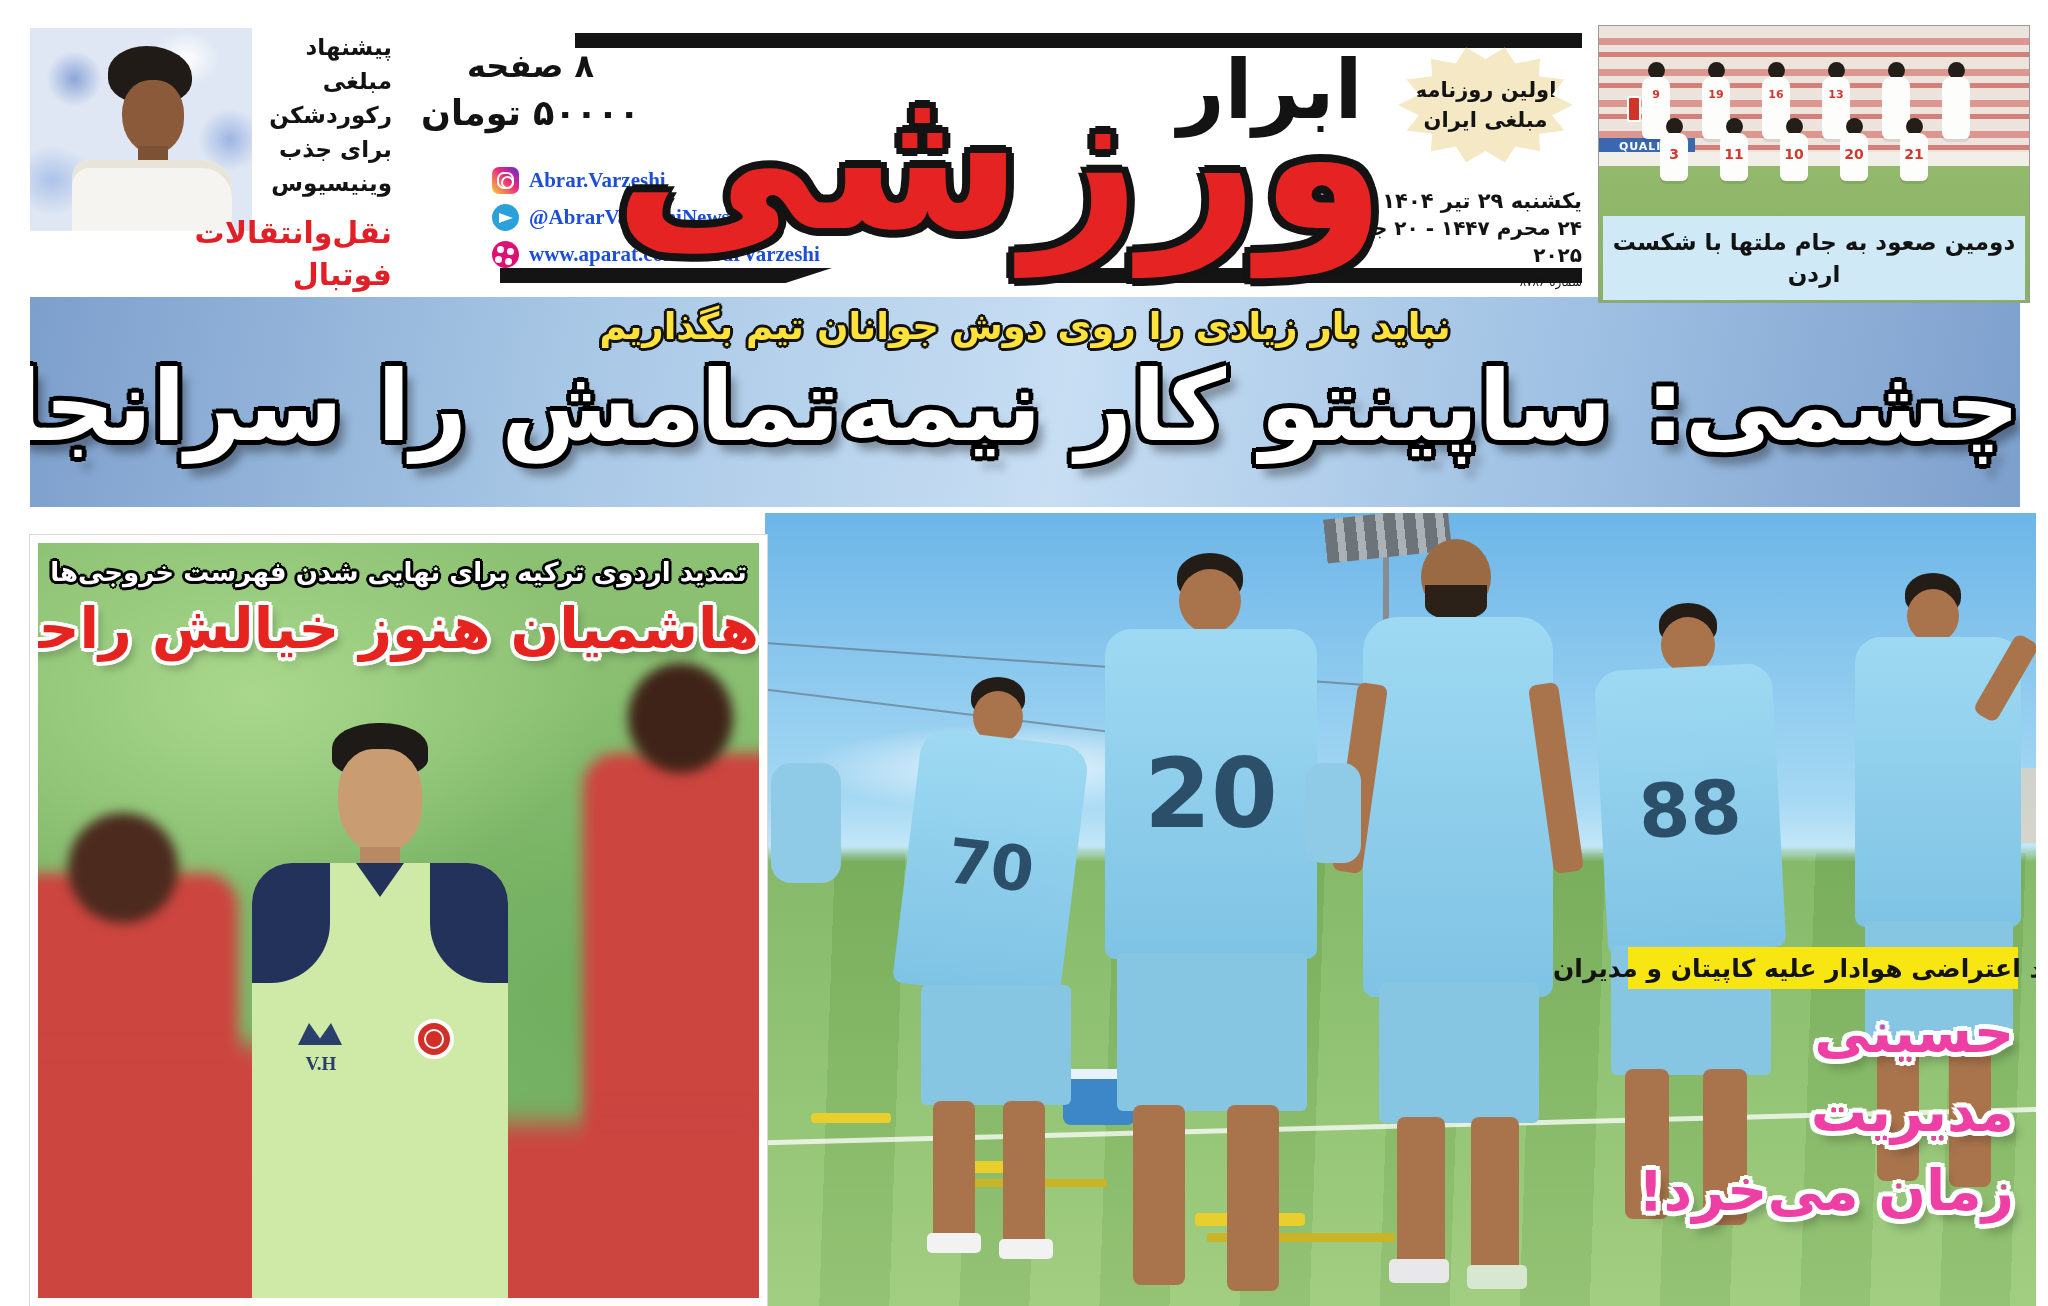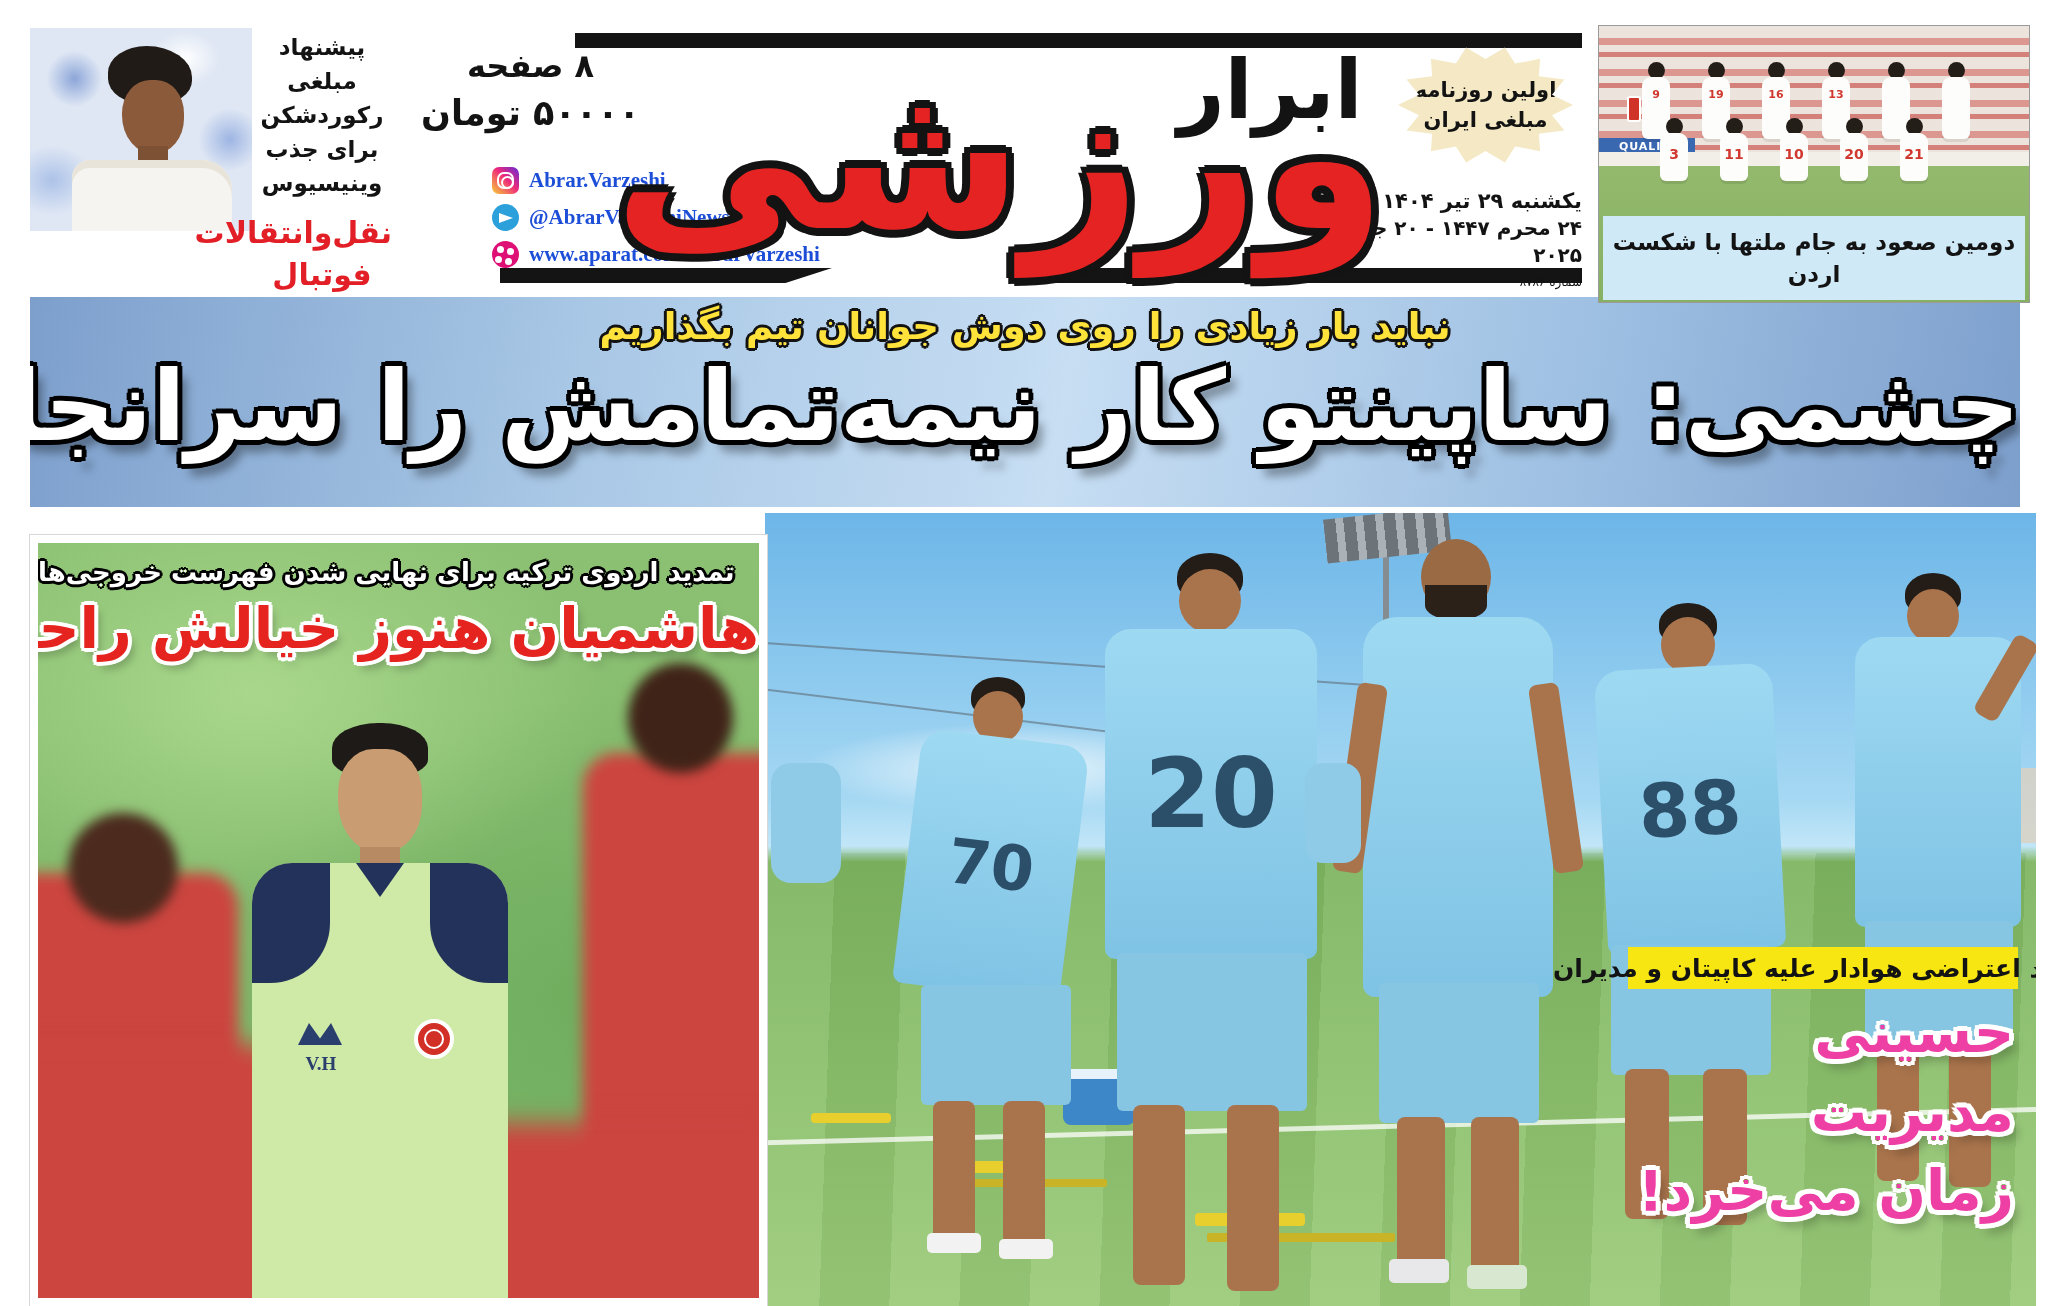--- a/index.html
+++ b/index.html
@@ -69,21 +69,21 @@
     radial-gradient(45px 45px at 90% 55%, rgba(130,160,220,.7), transparent 70%),
     radial-gradient(60px 50px at 10% 75%, rgba(140,170,225,.6), transparent 70%),
     #dfe7f4; }
   .vini .hair { left:78px; top:18px; width:84px; height:58px; background:#201b17; border-radius:46% 54% 40% 44%; }
   .vini .face { left:92px; top:52px; width:62px; height:74px; background:#8a5a3a; border-radius:45% 45% 48% 52%; }
   .vini .neck { left:108px; top:118px; width:30px; height:22px; background:#7d5134; }
   .vini .shirt { left:42px; top:132px; width:160px; height:75px; background:#f5f4f1; border-radius:18px 30px 0 0;
     box-shadow:inset 0 8px 0 #e8e4da; }
 
   
-  .tl-art { left:252px; top:30px; width:140px; text-align:center; direction:rtl; }
+  .tl-art { left:252px; top:30px; width:140px; text-align:right; direction:rtl; }
   .tl-kick { font-size:23px; line-height:34px; font-weight:bold; color:#131313; }
   .tl-head { margin-top:12px; font-size:30px; line-height:42px; font-weight:bold; color:#e21f26; }
 
   
   .women { left:1598px; top:25px; width:432px; height:278px; border:1px solid #9a9a9a; background:#ece5df; overflow:hidden; z-index:2; }
   .w-stands { left:0; top:0; width:100%; height:128px; position:absolute;
     background:repeating-linear-gradient(180deg,#ece3dc 0 12px, #d98a82 12px 19px, #ece3dc 19px 26px, #cf6f68 26px 31px);
     opacity:.85; }
   .w-wall { left:0; top:126px; width:100%; height:14px; position:absolute; background:#f2efe9; }
   .w-qual { left:0; top:112px; width:96px; height:17px; position:absolute; background:#3a68b0;
@@ -158,21 +158,21 @@
     text-shadow:-4px -4px 0 #fff,4px -4px 0 #fff,-4px 4px 0 #fff,4px 4px 0 #fff,
                 -5px 0 0 #fff,5px 0 0 #fff,0 -5px 0 #fff,0 5px 0 #fff,
                 7px 9px 10px rgba(0,0,0,.25); }
 
   
   .left-photo { left:30px; top:535px; width:737px; height:771px; border:8px solid #fff;
     box-shadow:0 0 0 1px #d8d8d8; overflow:hidden;
     background:radial-gradient(500px 300px at 30% 20%, #a9d88c, transparent 70%),
                radial-gradient(600px 400px at 80% 60%, #6fae5e, transparent 75%),
                linear-gradient(180deg,#8cc173,#7cb366); }
-  .lp-kick { position:absolute; left:0; top:14px; width:100%; text-align:left; direction:rtl;
+  .lp-kick { position:absolute; left:0; top:14px; width:100%; text-align:center; direction:rtl;
     font-size:26px; font-weight:bold; white-space:nowrap; }
   .lp-head { position:absolute; left:0; top:52px; width:100%; text-align:center; direction:rtl;
     font-size:57px; font-weight:bold; color:#e5231f; white-space:nowrap;
     text-shadow:-3px -3px 0 #fff,3px -3px 0 #fff,-3px 3px 0 #fff,3px 3px 0 #fff,
                 -4px 0 0 #fff,4px 0 0 #fff,0 -4px 0 #fff,0 4px 0 #fff,
                 5px 7px 8px rgba(0,0,0,.25); }
   .red-blob { position:absolute; filter:blur(7px); background:#cc453f; border-radius:34px; }
   .rb1 { left:-50px; top:330px; width:250px; height:460px; }
   .rb1h { left:30px; top:270px; width:110px; height:110px; border-radius:50%; background:#4c2a1e; position:absolute; filter:blur(6px); }
   .rb2 { left:545px; top:210px; width:240px; height:580px; }

